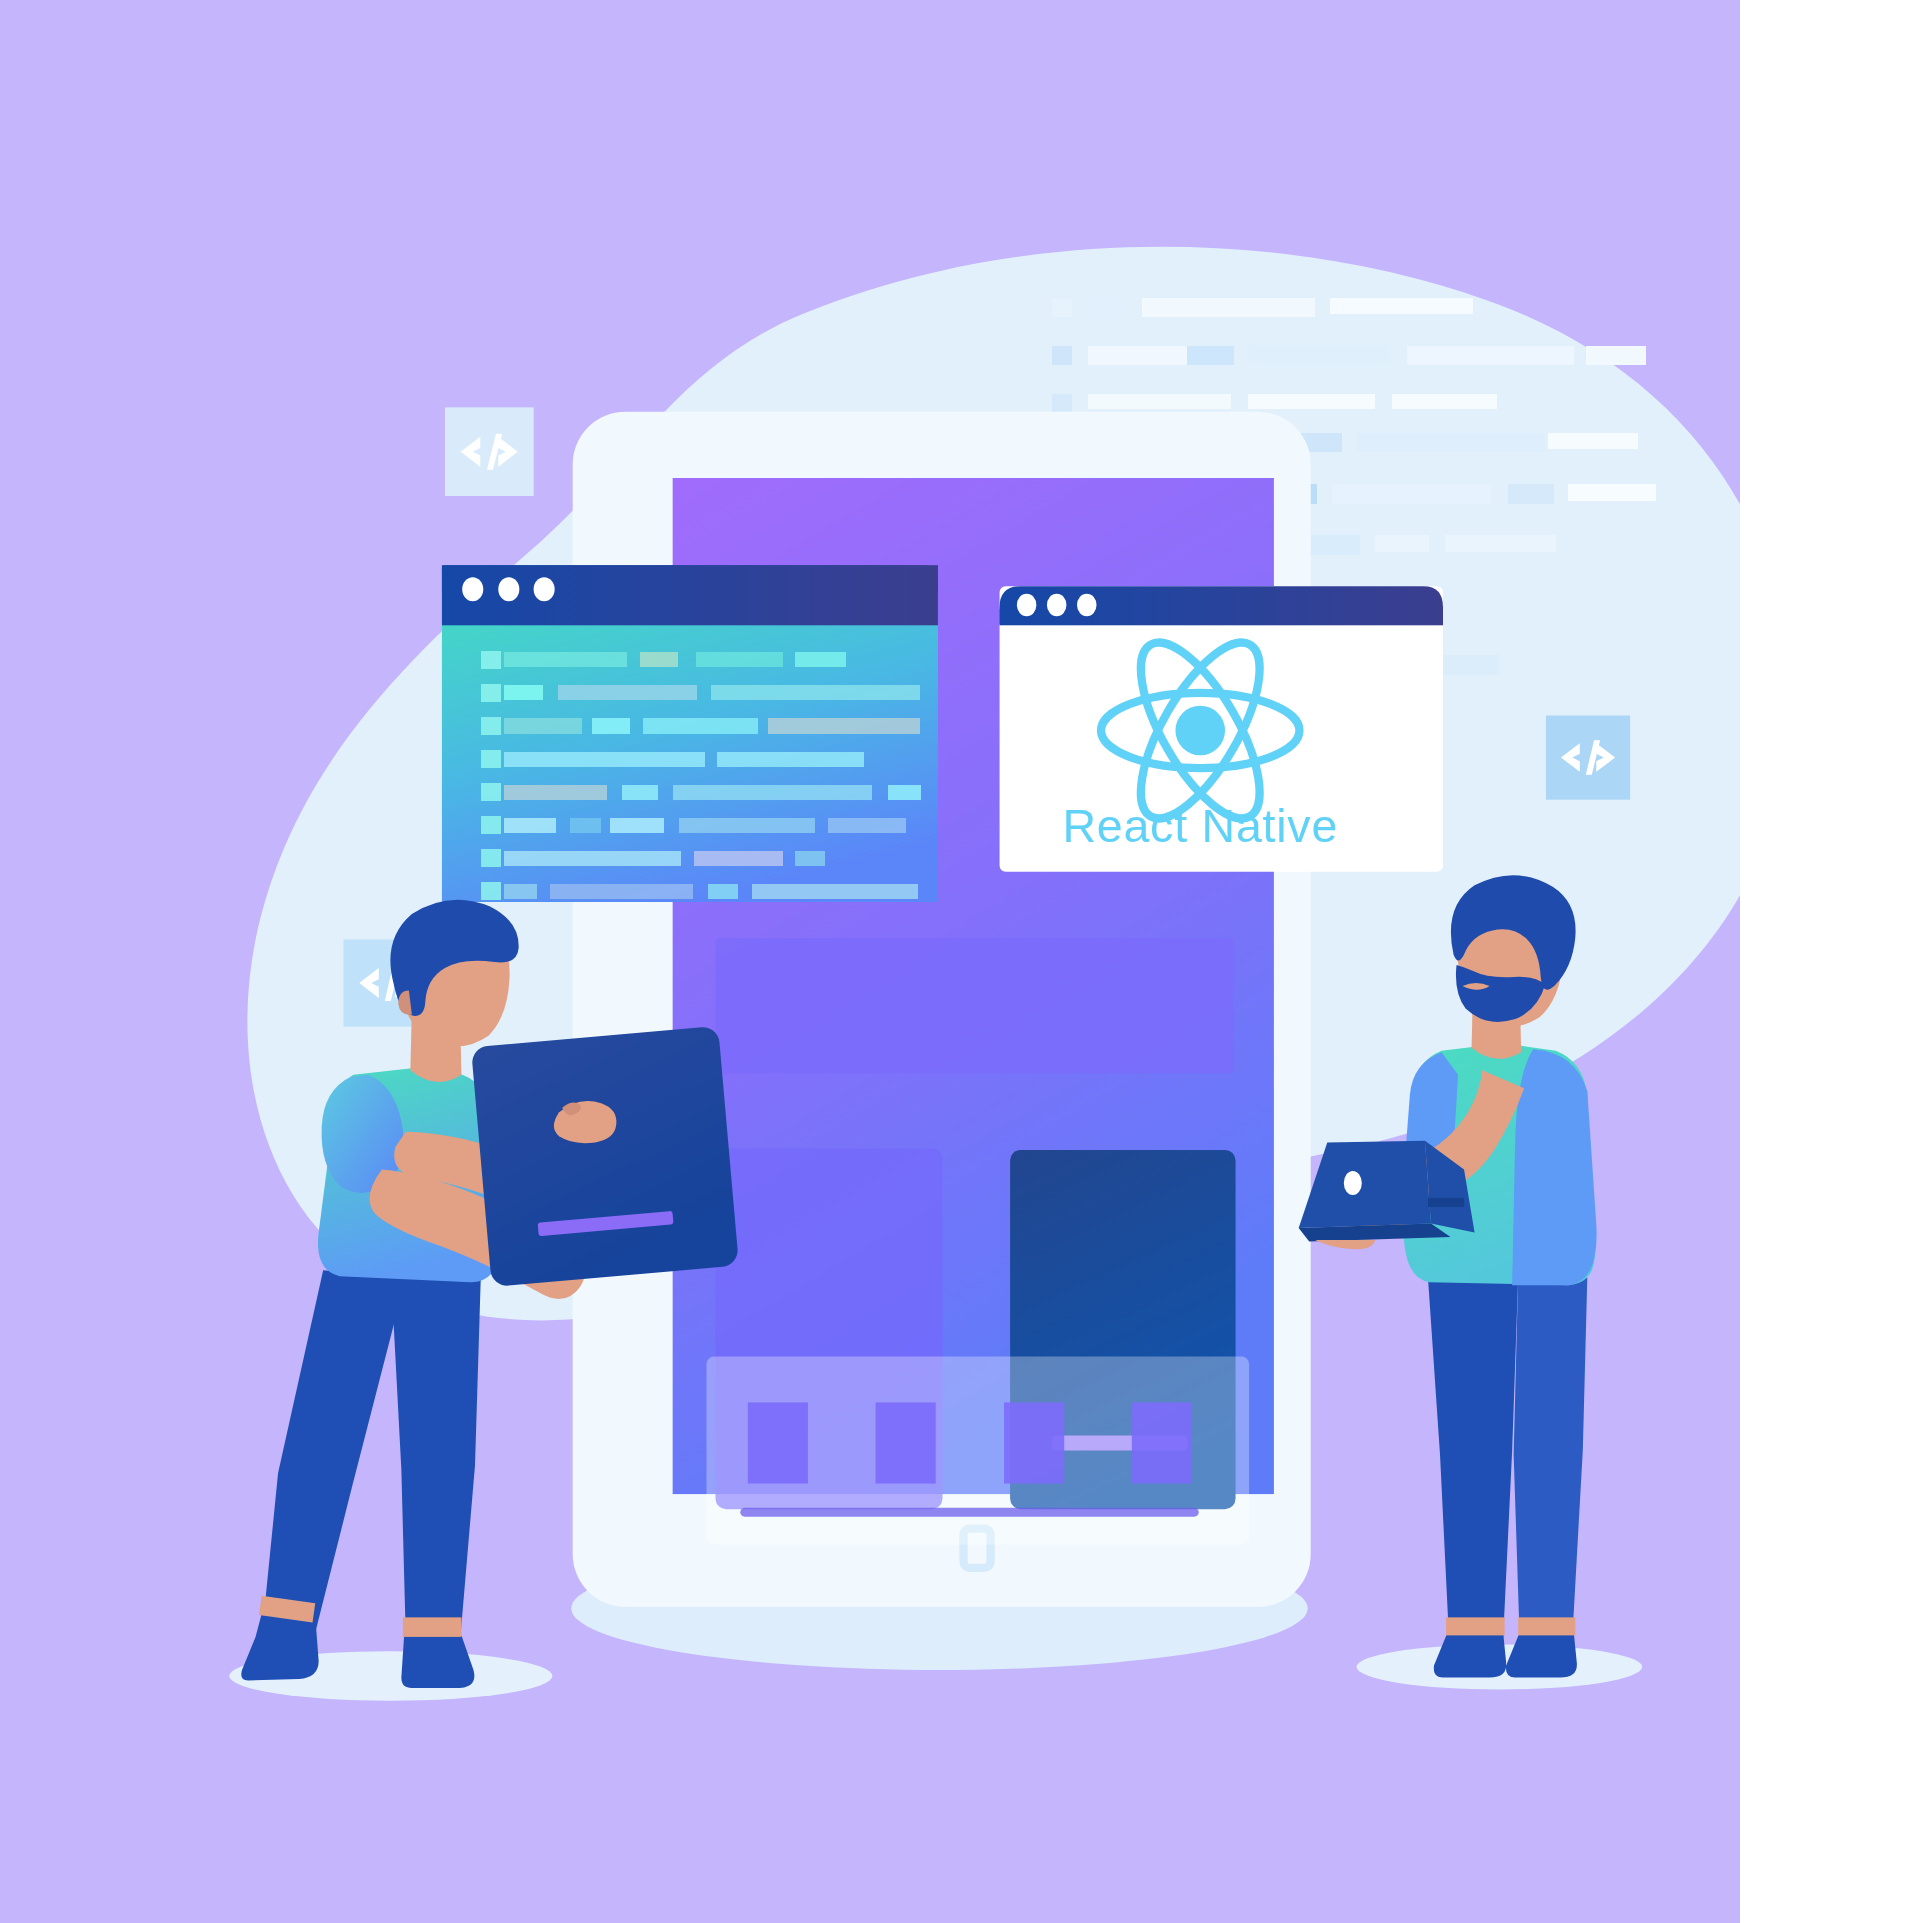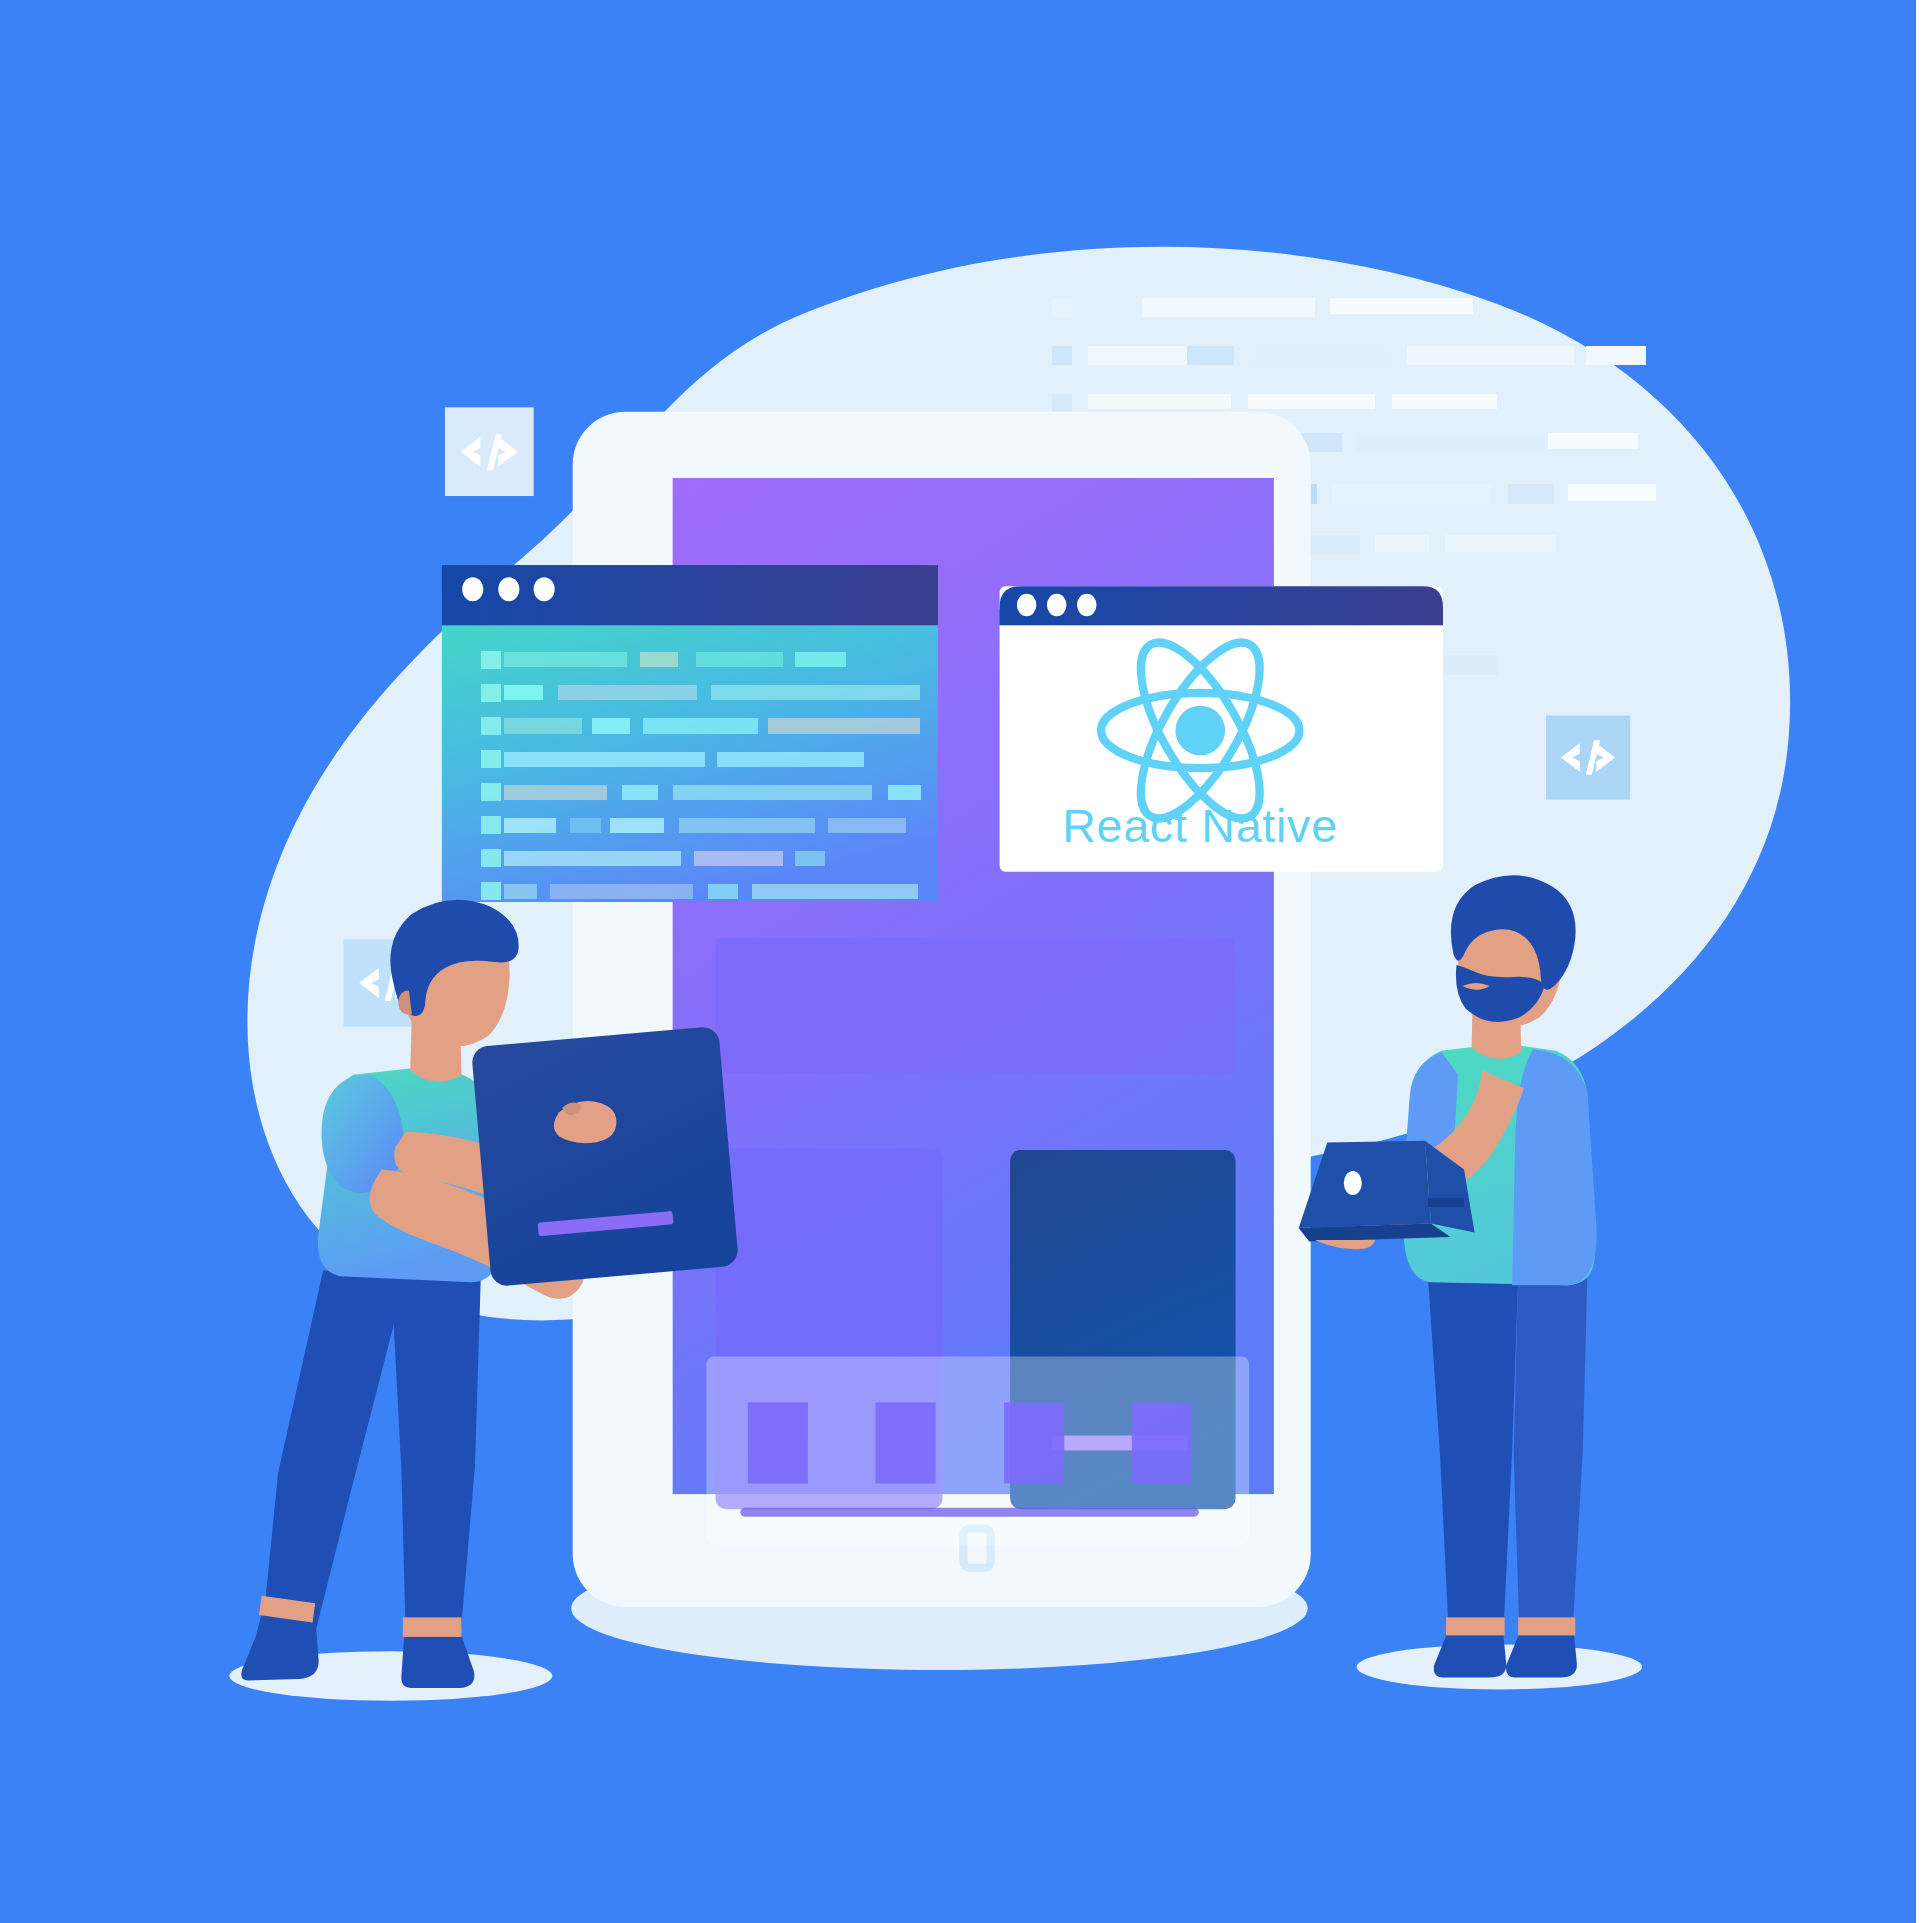--- a/index.html
+++ b/index.html
@@ -6,23 +6,23 @@
   html, body {
     margin: 0;
     padding: 0;
     background: #ffffff;
   }
   body {
     font-family: "Liberation Sans", sans-serif;
   }
   #stage {
     position: relative;
-    width: 1916px;
+    width: 1740px;
     height: 1924px;
-    background: #3b82f6;
+    background: #c4b5fd;
     overflow: hidden;
   }
   #stage svg.layer {
     position: absolute;
     left: 0;
     top: 0;
     width: 1924px;
     height: 1924px;
     display: block;
   }

